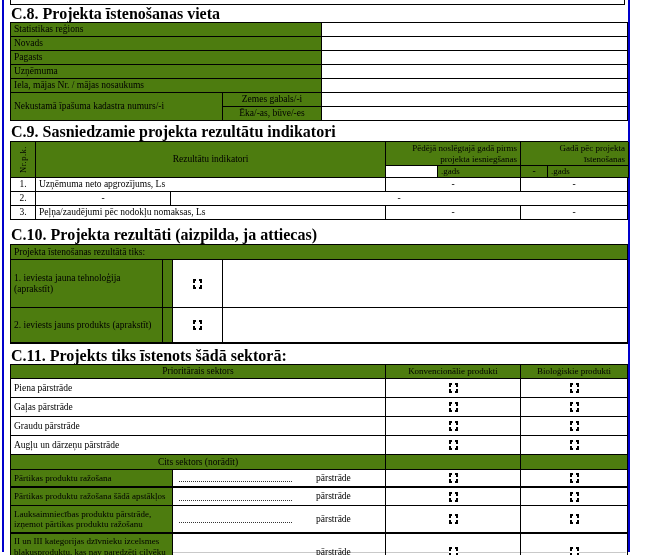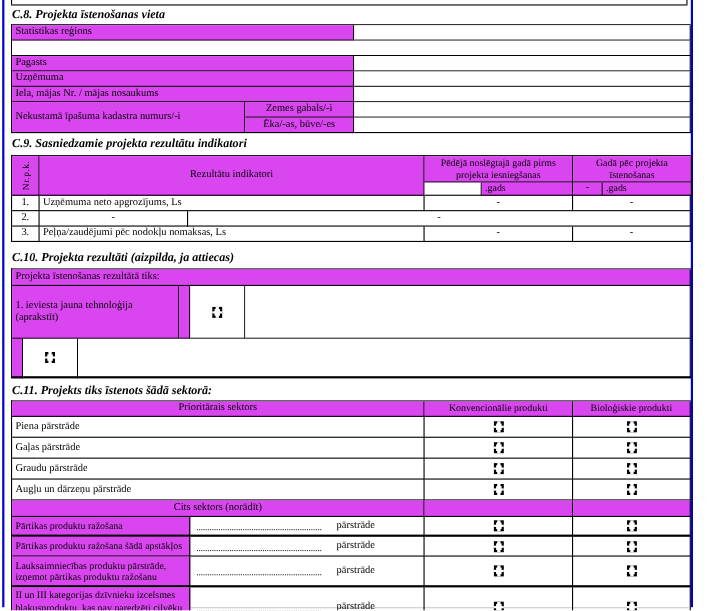--- a/index.html
+++ b/index.html
@@ -9,34 +9,34 @@
     font-family:"Liberation Serif", serif; color:#000; overflow:hidden;
   }
   .blue-line { position:absolute; top:0; bottom:3px; width:2px; background:#0000cc; }
   .blue-line.left { left:2px; }
   .blue-line.right { left:628px; }
   .top-rule { position:absolute; left:10px; top:4px; width:615px; height:1px; background:#000; }
   .top-tick { position:absolute; top:0; width:1px; height:4px; background:#000; }
   .bottom-faint { position:absolute; left:10px; top:552px; width:616px; height:1px; background:#c9c9c9; }
   .content { position:absolute; left:10px; top:5px; width:618px; }
 
-  .sec-title { font-weight:bold; font-style:italic; font-size:11px; line-height:13px; margin:2px 0 2px 1px; }
+  .sec-title { font-weight:bold; font-size:16px; line-height:13px; margin:2px 0 2px 1px; }
   .mt-c9 { margin-top:4px; margin-bottom:3px; }
   .mt-c10 { margin-top:8px; margin-bottom:3px; }
   .mt-c11 { margin-top:5px; margin-bottom:2px; }
 
   .tbl { border-top:1px solid #000; border-left:1px solid #000; width:618px; }
   .row { display:flex; width:100%; }
   .cell {
     border-right:1px solid #000; border-bottom:1px solid #000;
     font-size:9.5px; line-height:11px; padding:1px 3px;
     display:flex; align-items:center; overflow:hidden;
   }
-  .gray { background:#d946ef; }
-  .center { justify-content:center; text-align:center; }
+  .gray { background:#4d7c0f; }
+  .center { justify-content:center; text-align:right; }
   .flex1 { flex:1 1 auto; }
   .colstack { display:flex; flex-direction:column; }
   .small { font-size:9px; line-height:10.5px; }
   .thick-b { border-bottom-width:2px; }
 
   .w311{width:311px;flex:0 0 311px} .w212{width:212px;flex:0 0 212px} .w99{width:99px;flex:0 0 99px}
   .w25{width:25px;flex:0 0 25px} .w350{width:350px;flex:0 0 350px} .w135{width:135px;flex:0 0 135px}
   .w108{width:108px;flex:0 0 108px} .w52{width:52px;flex:0 0 52px} .w27{width:27px;flex:0 0 27px}
   .w152{width:152px;flex:0 0 152px} .w10{width:10px;flex:0 0 10px} .w50{width:50px;flex:0 0 50px}
   .w162{width:162px;flex:0 0 162px} .w213{width:213px;flex:0 0 213px} .w375{width:375px;flex:0 0 375px}
@@ -55,21 +55,21 @@
   }
   .cbx::before {
     content:""; position:absolute; left:50%; top:-2px; bottom:-2px;
     width:3px; margin-left:-1.5px; background:#fff;
   }
   .cbx::after {
     content:""; position:absolute; top:50%; left:-2px; right:-2px;
     height:2px; margin-top:-1px; background:#fff;
   }
 
-  .dotted-wrap { gap:14px; }
+  .dotted-wrap { gap:24px; }
   .leader { display:inline-block; width:113px; border-bottom:1px dotted #333; height:8px; flex:0 0 113px; margin-left:3px; }
   .white-input { background:#fff; }
 </style>
 </head>
 <body>
 
 <div class="page">
   <div class="blue-line left"></div>
   <div class="blue-line right"></div>
   <div class="top-tick" style="left:10px"></div>
@@ -79,20 +79,21 @@
 
   <div class="content">
 
     <div class="sec-title">C.8. Projekta īstenošanas vieta</div>
     <div class="tbl">
       <div class="row h14">
         <div class="cell gray w311">Statistikas reģions</div>
         <div class="cell flex1 white-input"></div>
       </div>
       <div class="row h14">
+        <div class="cell gray w311">Novads</div>
         <div class="cell flex1 white-input"></div>
       </div>
       <div class="row h14">
         <div class="cell gray w311">Pagasts</div>
         <div class="cell flex1 white-input"></div>
       </div>
       <div class="row h14">
         <div class="cell gray w311">Uzņēmuma</div>
         <div class="cell flex1 white-input"></div>
       </div>
@@ -161,20 +162,21 @@
       </div>
       <div class="row h48">
         <div class="cell gray w152">1. ieviesta jauna tehnoloģija (aprakstīt)</div>
         <div class="cell gray w10"></div>
         <div class="cell w50 center white-input">
           <span class="cbx"></span>
         </div>
         <div class="cell flex1 white-input"></div>
       </div>
       <div class="row h36">
+        <div class="cell gray w152 thick-b">2. ieviests jauns produkts (aprakstīt)</div>
         <div class="cell gray w10 thick-b"></div>
         <div class="cell w50 center white-input thick-b">
           <span class="cbx"></span>
         </div>
         <div class="cell flex1 white-input thick-b"></div>
       </div>
     </div>
 
     <div class="sec-title mt-c11">C.11. Projekts tiks īstenots šādā sektorā:</div>
     <div class="tbl">

